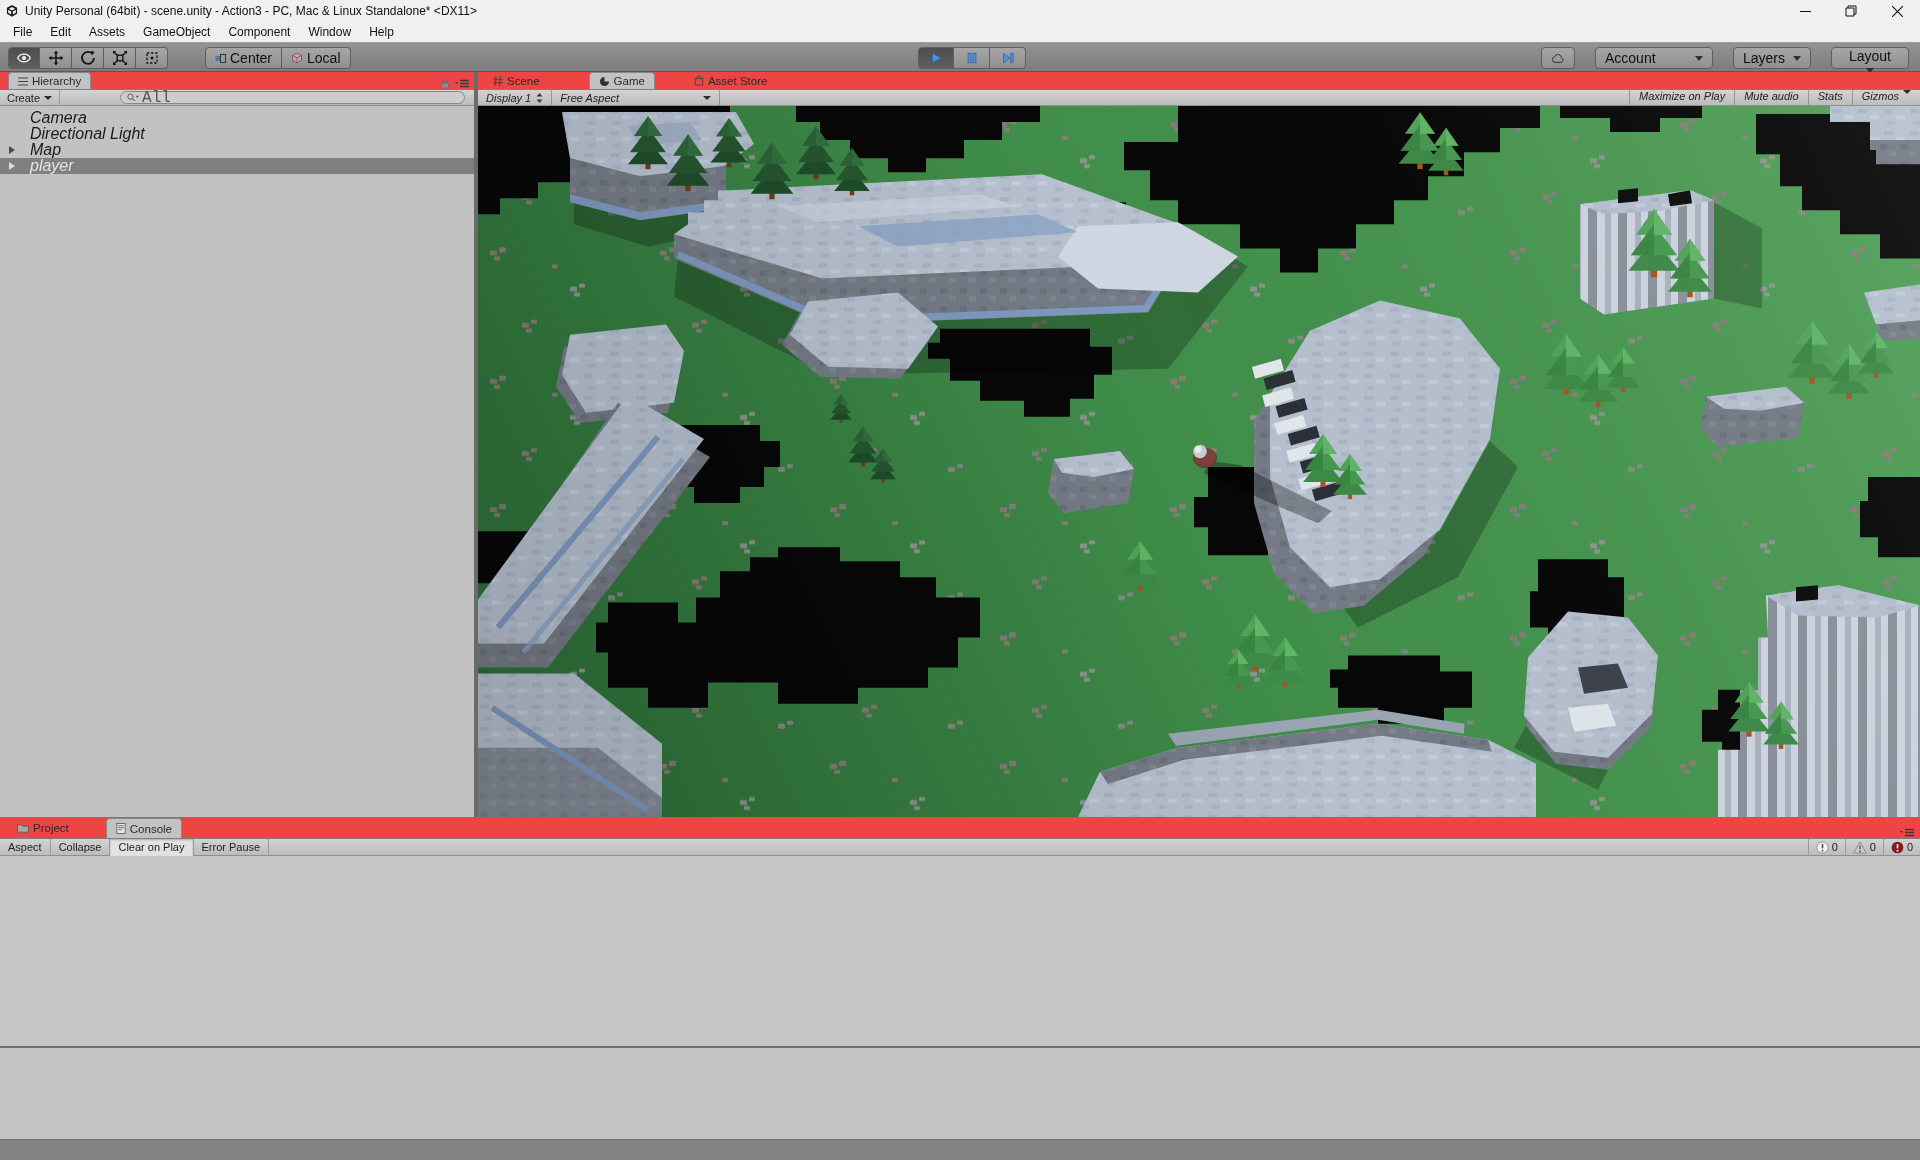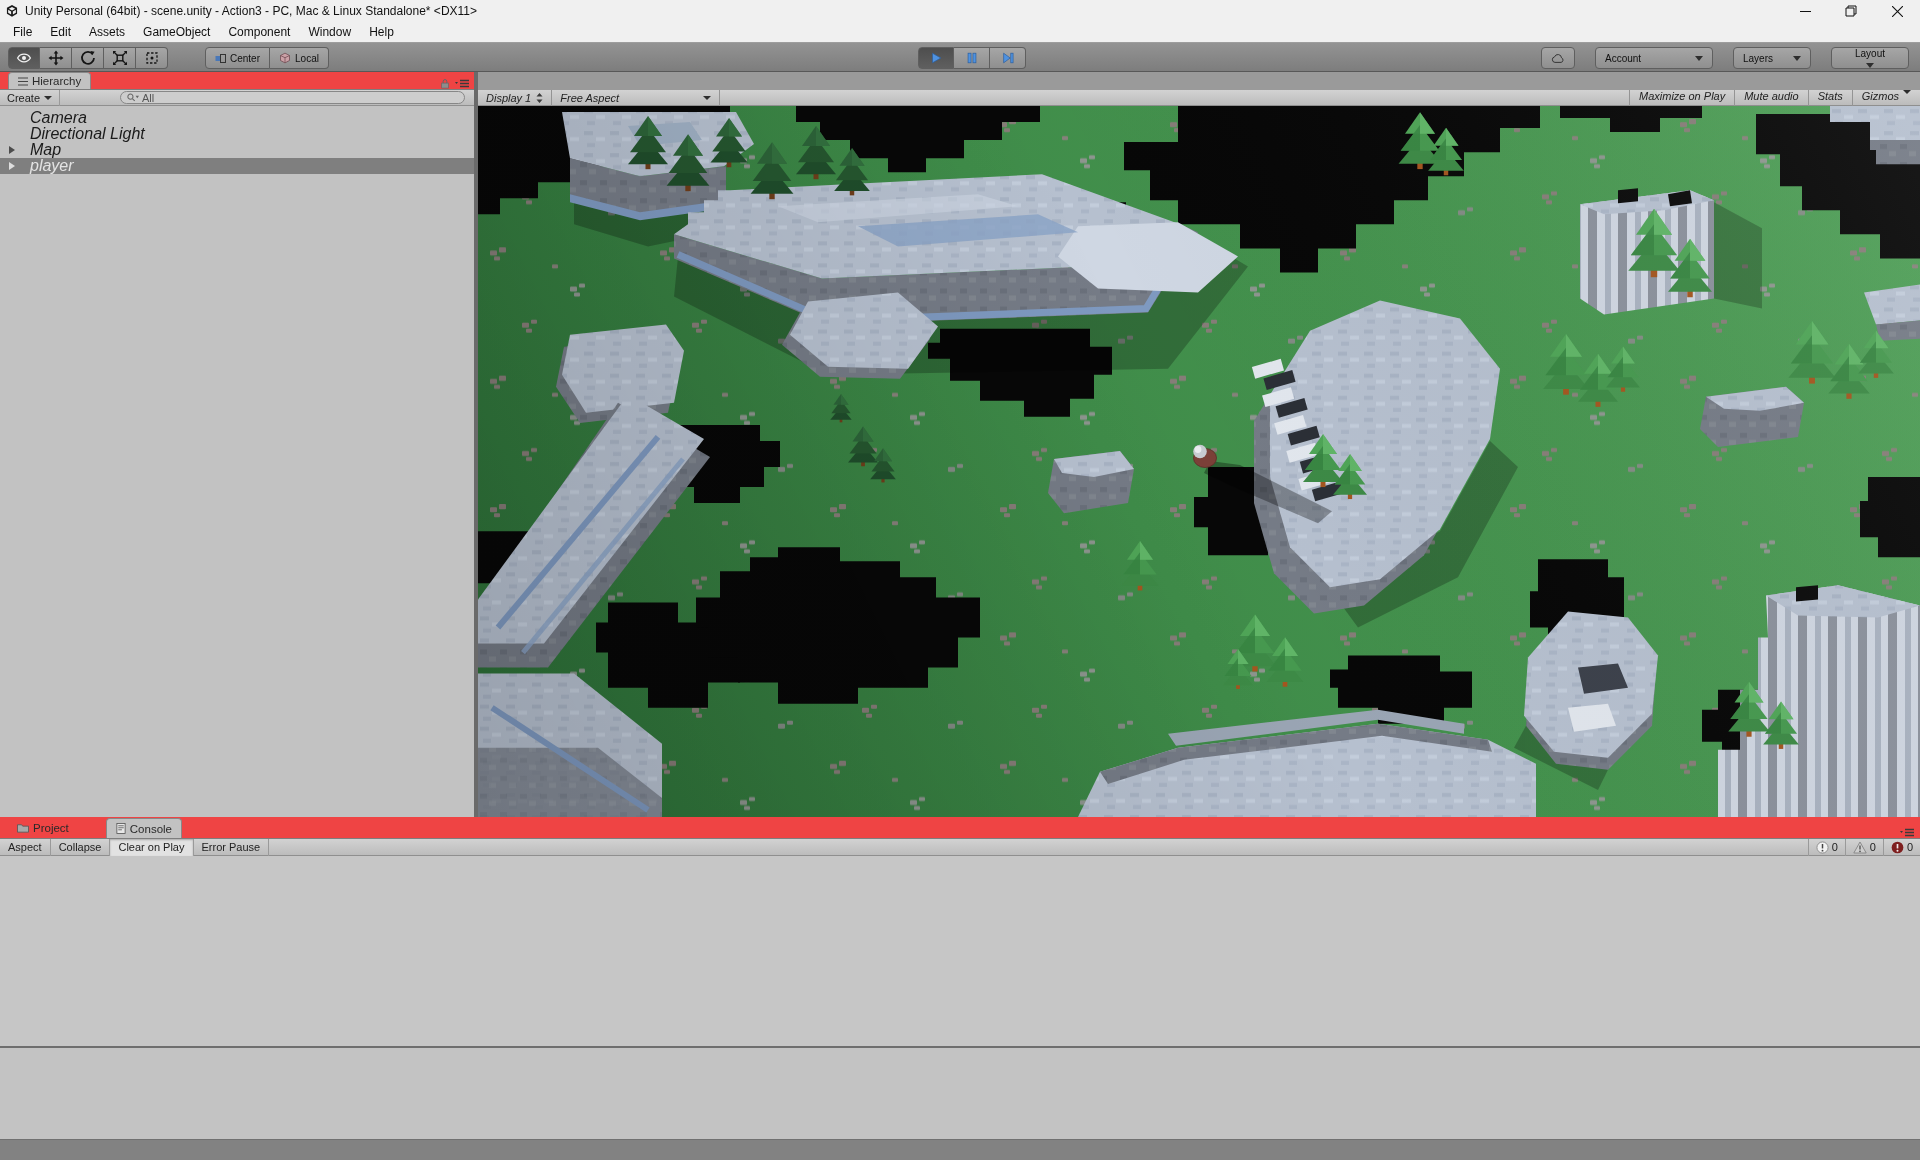--- a/index.html
+++ b/index.html
@@ -19,41 +19,41 @@
   
   #toolbar { position:absolute; top:42px; left:0; width:1920px; height:30px;
     background:linear-gradient(#939393,#7d7d7d); border-top:1px solid #9d9d9d; border-bottom:1px solid #585858; }
   .toolgroup { position:absolute; top:4px; display:flex; }
   .toolbtn { width:32px; height:22px; background:linear-gradient(#a6a6a6,#8f8f8f);
     border:1px solid #5f5f5f; border-left:none; display:flex; align-items:center; justify-content:center; }
   .toolbtn:first-child { border-left:1px solid #5f5f5f; border-radius:4px 0 0 4px; }
   .toolbtn:last-child { border-radius:0 4px 4px 0; }
   .toolbtn.active { background:linear-gradient(#4e4e4e,#5f5f5f); }
   .pillbtn { height:22px; background:linear-gradient(#a6a6a6,#8f8f8f); border:1px solid #5f5f5f;
-    display:flex; align-items:center; justify-content:center; font-size:10px; color:#111; gap:4px; padding:0 9px; }
+    display:flex; align-items:center; justify-content:center; font-size:14px; color:#111; gap:4px; padding:0 9px; }
   .caret { width:0; height:0; border-left:4px solid transparent; border-right:4px solid transparent;
     border-top:5px solid #2e2e2e; display:inline-block; }
   #playgroup { left:918px; }
   #rightgroup { right:11px; display:flex; gap:0; }
   #rightgroup .gap { width:20px; }
   .dd { width:80px; justify-content:space-between; border-radius:4px; }
   
   .tabrow { position:absolute; left:0; right:0; height:18px; background:#ef4444; border-bottom:1px solid #7e7e7e;
     display:flex; align-items:flex-end; font-size:11.5px; color:#222; }
   .tab { height:17px; display:flex; align-items:center; gap:4px; padding:0 9px; color:#2a2a2a; }
   .tab.active { background:#c2c2c2; border:1px solid #888; border-bottom:none; border-radius:4px 4px 0 0; }
   .panelbar { position:absolute; left:0; right:0; height:16px; background:linear-gradient(#d2d2d2,#bcbcbc);
     border-bottom:1px solid #8f8f8f; display:flex; align-items:center; font-size:11px; color:#222; }
   
   #hierarchy { position:absolute; top:72px; left:0; width:474px; height:745px; background:#c2c2c2; }
   #hier-tabrow .ricons { margin-left:auto; display:flex; align-items:center; gap:5px; padding-right:5px; }
   #hier-toolbar { top:18px; }
   #create-btn { height:16px; display:flex; align-items:center; gap:4px; padding:0 7px; border-right:1px solid #9a9a9a; }
   #hier-search { flex:1; height:13px; margin:0 9px 0 60px; background:#cdcdcd; border:1px solid #878787;
-    border-radius:8px; display:flex; align-items:center; font-size:11px; color:#555; padding:0 6px; gap:3px; }
+    border-radius:8px; display:flex; align-items:center; font-size:16px; color:#555; padding:0 6px; gap:3px;font-family:Liberation Mono, monospace; }
   #hier-list { position:absolute; top:34px; left:0; right:0; bottom:0; font-size:16px; color:#1b1b1b; padding-top:4px;font-style:italic; }
   .hrow { height:16px; display:flex; align-items:center; padding-left:30px; position:relative; }
   .hrow .exp { position:absolute; left:9px; width:0; height:0; border-top:4px solid transparent;
     border-bottom:4px solid transparent; border-left:6px solid #4c4c4c; }
   .hrow.selected { background:#7f7f7f; color:#e3e3e3; }
   .hrow.selected .exp { border-left-color:#dedede; }
   
   #divider-v { position:absolute; top:72px; left:474px; width:4px; height:745px; background:#6a6a6a; }
   #gamearea { position:absolute; top:72px; left:478px; width:1442px; height:745px; background:#9a9a9a; }
   #game-toolbar { top:18px; font-size:11px;font-style:italic; }
@@ -258,20 +258,41 @@
     <div class="hrow selected">
       <span class="exp"></span>
       <span>player</span>
     </div>
   </div>
 </div>
 
 <div id="divider-v"></div>
 
 <div id="gamearea">
+  <div class="tabrow">
+    <div class="tab" style="margin-left:6px;">
+      <svg class="ic" width="10" height="10" viewBox="0 0 10 10">
+        <path d="M3 0 L2 10 M7.5 0 L6.5 10 M0 3.2 H10 M0 6.8 H10" stroke="#444" stroke-width="1.1" fill="none"></path>
+      </svg>
+      <span>Scene</span>
+    </div>
+    <div class="tab active" style="margin-left:40px;">
+      <svg class="ic" width="11" height="11" viewBox="0 0 12 12">
+        <path d="M11 6 A5 5 0 1 1 6 1 L6 6 Z" fill="#333"></path>
+      </svg>
+      <span>Game</span>
+    </div>
+    <div class="tab" style="margin-left:30px;">
+      <svg class="ic" width="10" height="11" viewBox="0 0 12 13">
+        <rect x="1.5" y="4" width="9" height="8" fill="none" stroke="#444" stroke-width="1.1"></rect>
+        <path d="M4 4 V3 a2 2 0 0 1 4 0 V4" fill="none" stroke="#444" stroke-width="1.1"></path>
+      </svg>
+      <span>Asset Store</span>
+    </div>
+  </div>
   <div class="panelbar" id="game-toolbar">
     <div class="gt-item">
       <span>Display 1</span>
       <svg class="ic" width="7" height="10" viewBox="0 0 7 10">
         <path d="M3.5 0 L6.5 3.5 H0.5 Z M3.5 10 L0.5 6.5 H6.5 Z" fill="#3a3a3a"></path>
       </svg>
     </div>
     <div class="gt-item" style="width:168px; justify-content:space-between;">
       <span>Free Aspect</span>
         <span class="caret" style="border-top-width:4px;"></span>

